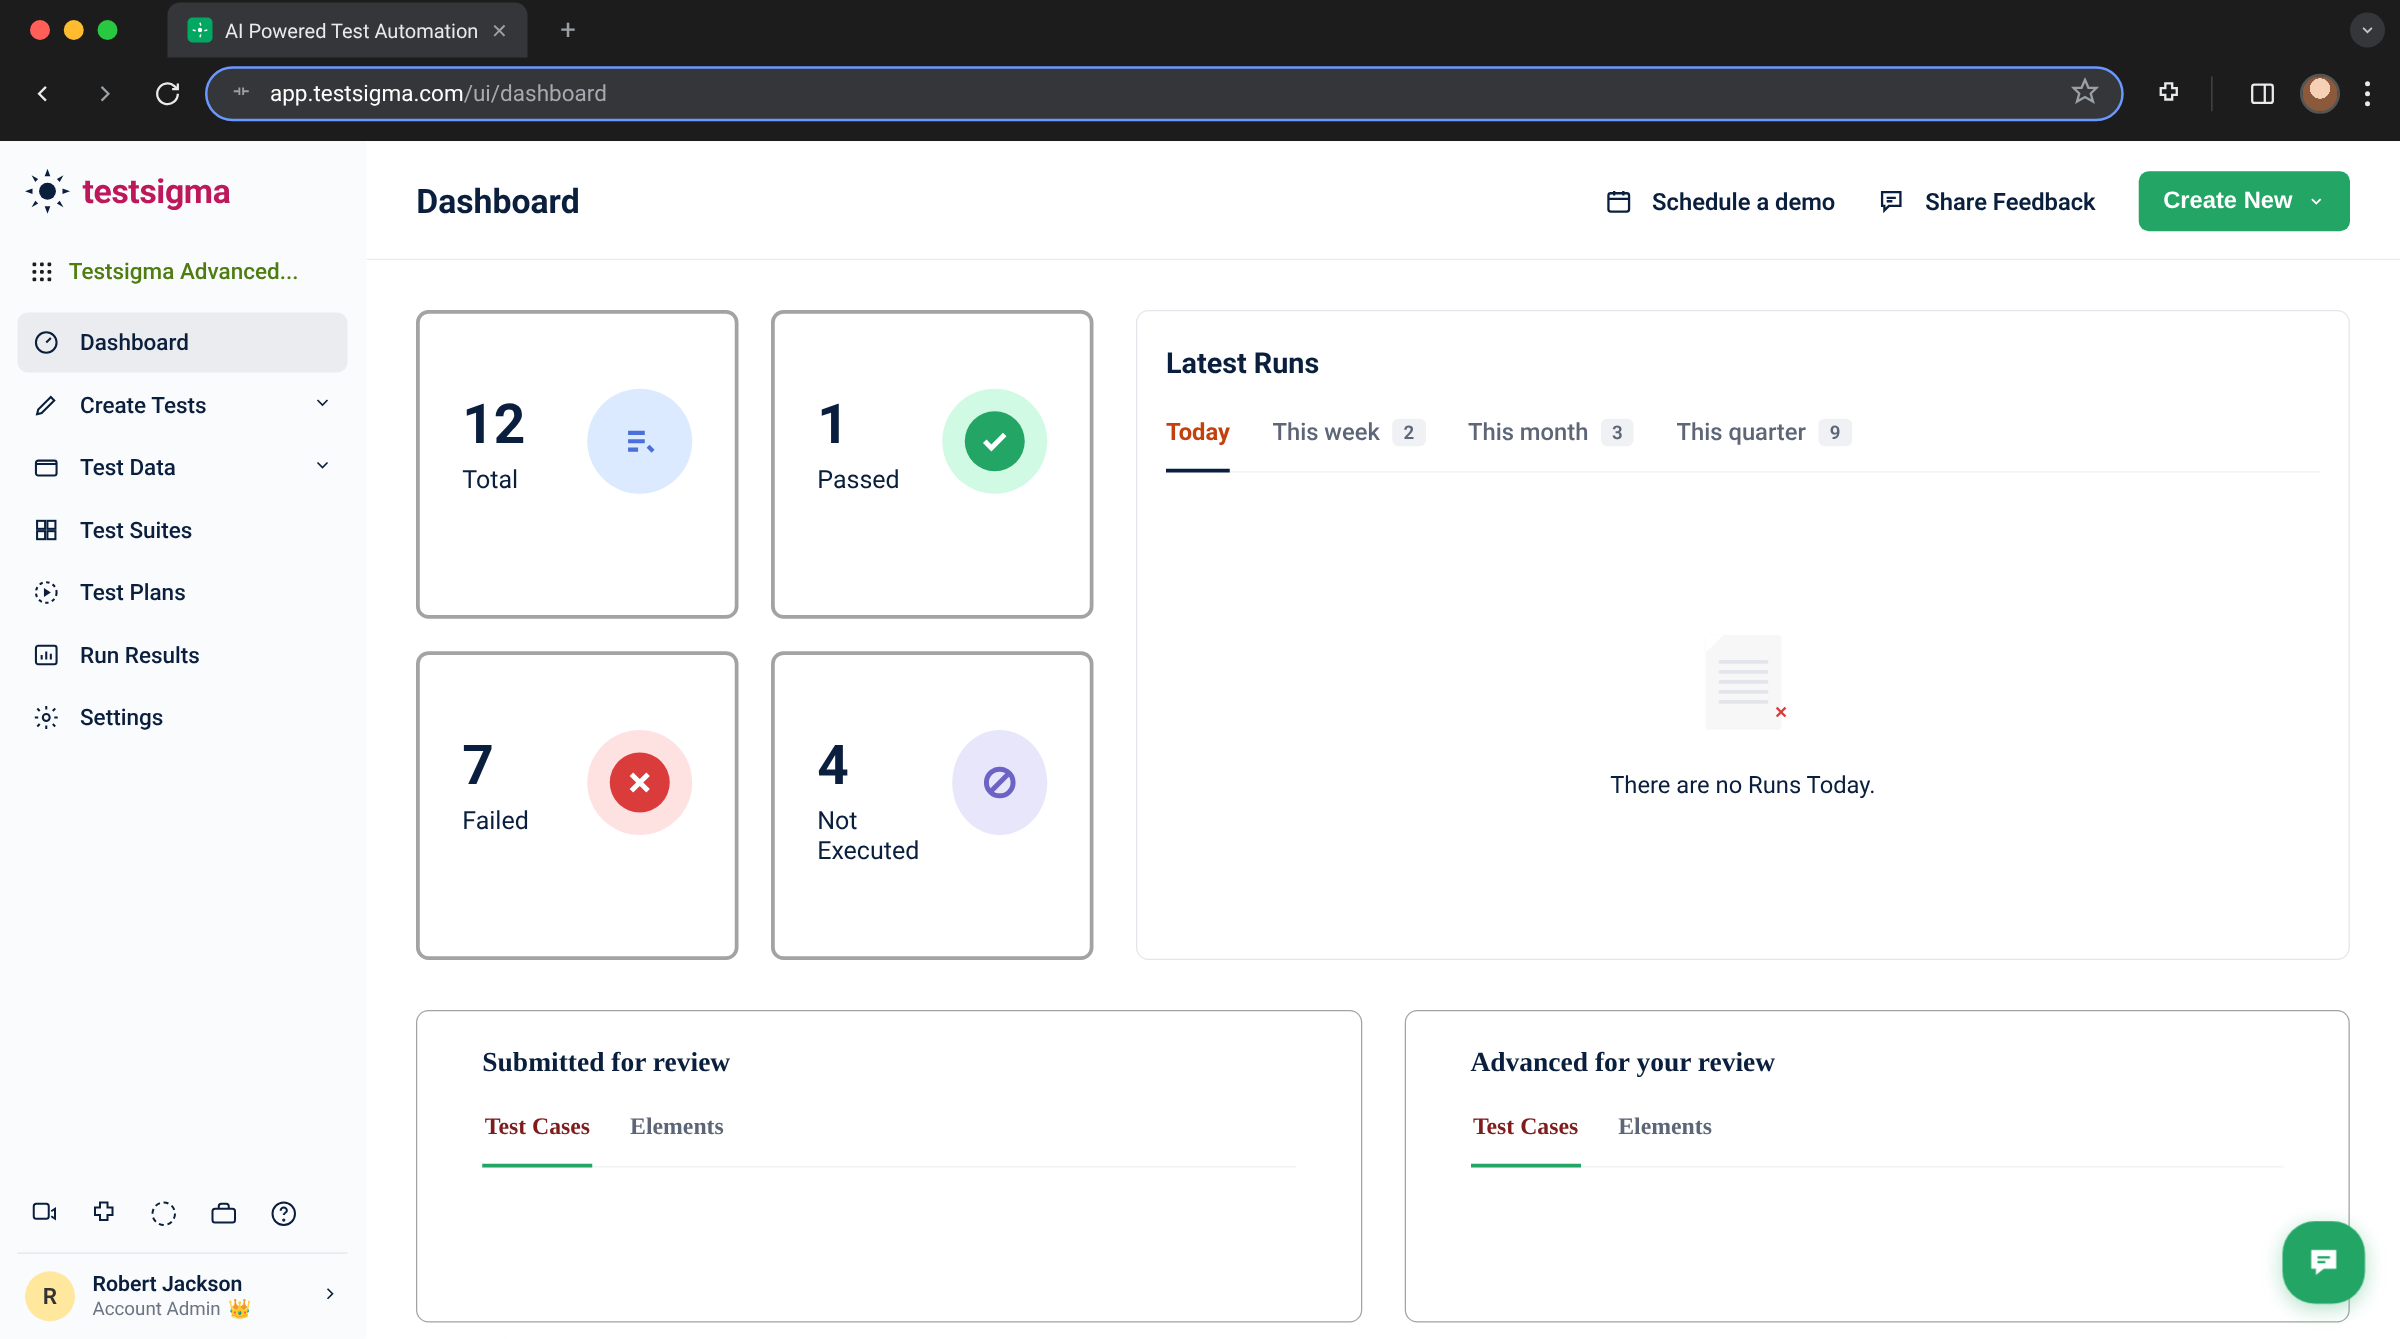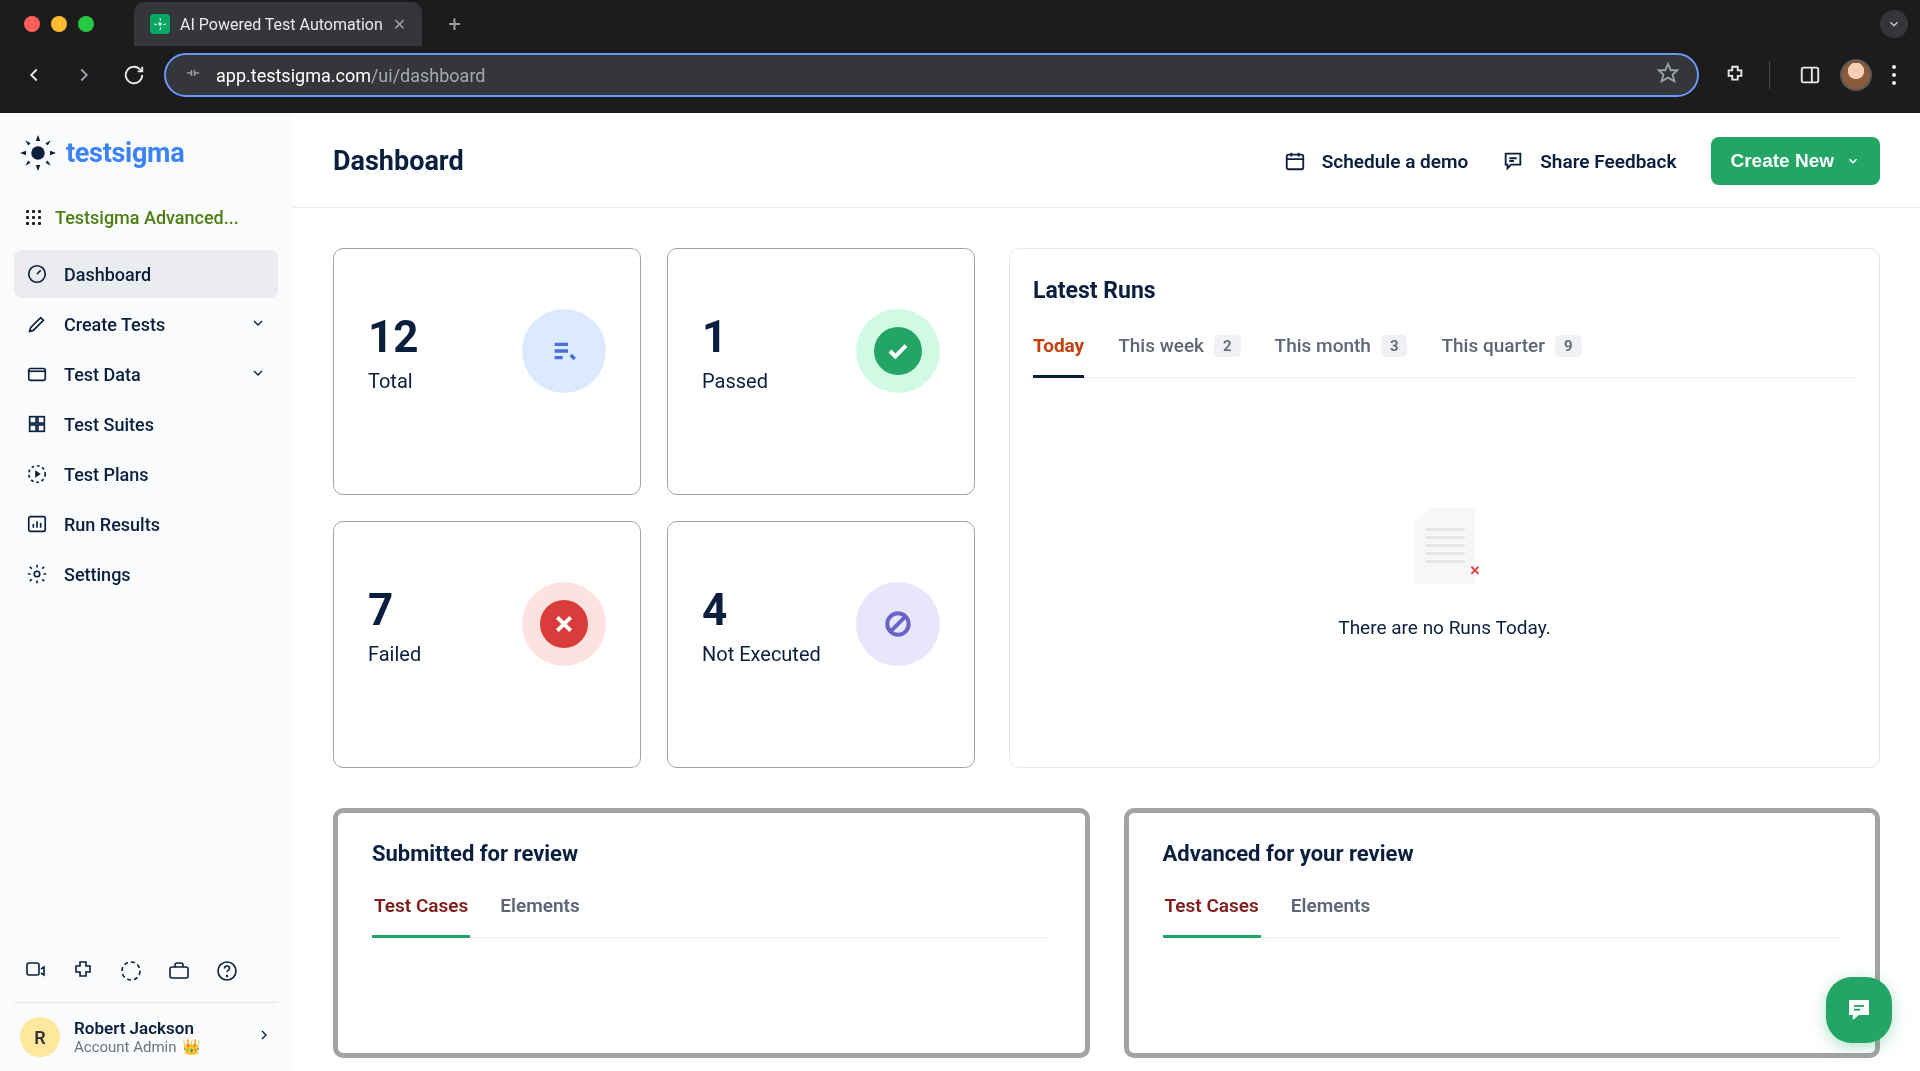--- a/index.html
+++ b/index.html
@@ -39,21 +39,21 @@
     .dots-menu { display: flex; flex-direction: column; gap: 4px; padding: 0 10px; }
     .dots-menu span { width: 4px; height: 4px; background: #e8eaed; border-radius: 50%; }
 
     
     .app { display: flex; height: calc(1071px - 113px); background: #fafbfc; }
 
     
     .sidebar { width: 293px; background: #fafbfc; display: flex; flex-direction: column; padding: 18px 14px 10px 14px; border-right: 1px solid transparent;}
     .logo { display: flex; align-items: center; gap: 10px; padding: 4px 6px 10px 6px; }
     .logo-mark { width: 36px; height: 36px; }
-    .logo-text { font-size: 27px; font-weight: 700; color: #3b82f6; letter-spacing: -0.3px; }
+    .logo-text { font-size: 27px; font-weight: 700; color: #be185d; letter-spacing: -0.3px; }
 
     .project-selector { display: flex; align-items: center; gap: 14px; padding: 16px 12px; margin-top: 10px; }
     .grid9 { display: grid; grid-template-columns: repeat(3, 3px); grid-template-rows: repeat(3, 3px); gap: 3px; }
     .grid9 span { background: #1c1c1c; border-radius: 1px; }
     .project-name { font-size: 18px; color: #4d7c0f; font-weight: 500; }
 
     .sidebar-nav { margin-top: 6px; display: flex; flex-direction: column; gap: 2px; }
     .nav-item { display: flex; align-items: center; gap: 16px; padding: 13px 12px; border-radius: 8px; color: #0a1f3d; font-size: 18px; font-weight: 500; cursor: pointer; }
     .nav-item.active { background: #ebecef; }
     .nav-item .icon { width: 22px; height: 22px; display: flex; align-items: center; justify-content: center; }
@@ -82,21 +82,21 @@
     .topbar-right { margin-left: auto; display: flex; align-items: center; gap: 34px; }
     .link-btn { display: flex; align-items: center; gap: 16px; color: #0a1f3d; font-size: 19px; font-weight: 600; cursor: pointer; }
     .link-btn svg { width: 22px; height: 22px; stroke: #0a1f3d; fill: none; stroke-width: 2; }
     .create-btn { background: #22a565; color: #fff; border: none; padding: 13px 20px; border-radius: 8px; font-size: 19px; font-weight: 600; display: flex; align-items: center; gap: 12px; cursor: pointer; }
     .create-btn svg { width: 14px; height: 14px; stroke: #fff; stroke-width: 2.5; fill: none;}
 
     .content { padding: 40px; display: flex; flex-direction: column; gap: 40px; overflow-y: auto; }
 
     .top-row { display: flex; gap: 34px; }
     .stat-grid { display: grid; grid-template-columns: 1fr 1fr; grid-template-rows: 1fr 1fr; gap: 26px; }
-    .stat-card { width: 308px; height: 247px; border: 1px solid #a3a3a3; border-radius: 10px; padding: 36px 34px; display: flex; justify-content: space-between; align-items: flex-start; }
+    .stat-card { width: 258px; height: 247px; border: 3px solid #a3a3a3; border-radius: 10px; padding: 36px 34px; display: flex; justify-content: space-between; align-items: flex-start; }
     .stat-left { display: flex; flex-direction: column; gap: 6px; padding-top: 26px;}
     .stat-num { font-size: 44px; font-weight: 700; color: #0a1f3d; }
     .stat-label { font-size: 20px; color: #0a1f3d; }
     .stat-icon { width: 84px; height: 84px; border-radius: 50%; display: flex; align-items: center; justify-content: center; margin-top: 24px; }
     .stat-icon.blue { background: #dbeafe; }
     .stat-icon.green { background: #d1fae5; }
     .stat-icon.red { background: #fee2e2; }
     .stat-icon.purple { background: #e7e6fb; }
     .stat-icon .inner-circle { width: 48px; height: 48px; border-radius: 50%; display: flex; align-items: center; justify-content: center; }
     .stat-icon.green .inner-circle { background: #22a565; }
@@ -111,21 +111,21 @@
     .lr-tab .badge { background: #f0f1f4; padding: 2px 9px; border-radius: 5px; font-size: 15px; color: #5d6677; font-weight: 600;}
     .lr-empty { flex: 1; display: flex; flex-direction: column; align-items: center; justify-content: center; gap: 34px; padding-top: 30px;}
     .empty-doc { width: 60px; height: 74px; background: linear-gradient(#f7f7f7,#f7f7f7); position: relative; border-radius: 2px; box-shadow: 0 1px 2px rgba(0,0,0,0.06); }
     .empty-doc::before { content:""; position: absolute; top: 0; left: 0; width: 0; height: 0; border-style: solid; border-width: 14px 14px 0 0; border-color: #fff transparent transparent transparent; }
     .empty-doc .lines { position: absolute; top: 20px; left: 10px; right: 10px; display: flex; flex-direction: column; gap: 5px; }
     .empty-doc .lines span { height: 3px; background: #e3e5ea; border-radius: 2px; }
     .empty-doc .x { position: absolute; bottom: 4px; right: -6px; color: #da3b3b; font-size: 13px; font-weight: bold;}
     .empty-text { font-size: 19px; color: #0a1f3d; }
 
     .review-row { display: flex; gap: 34px; }
-    .review-card { flex: 1; border: 5px solid #a3a3a3; border-radius: 10px; padding: 28px 34px; min-height: 250px;}
+    .review-card { flex: 1; border: 1px solid #a3a3a3; border-radius: 10px; padding: 28px 52px; min-height: 250px; font-family: Liberation Serif, serif;}
     .rc-title { font-size: 22px; font-weight: 700; color: #0a1f3d; }
     .rc-tabs { display: flex; gap: 28px; margin-top: 28px; border-bottom: 1px solid #f0f1f4;}
     .rc-tab { padding: 0 2px 18px 2px; font-size: 19px; font-weight: 600; color: #5d6677; cursor: pointer; border-bottom: 3px solid transparent; margin-bottom: -1px;}
     .rc-tab.active { color: #7f1d1d; border-bottom-color: #22a565; }
 
     
     .chat-bubble { position: fixed; right: 28px; bottom: 28px; width: 66px; height: 66px; background: #22a565; border-radius: 26px; display: flex; align-items: center; justify-content: center; cursor: pointer; box-shadow: 0 4px 16px rgba(34,165,101,0.35);}
     .chat-bubble svg { width: 30px; height: 30px; fill: #fff; }
   </style>
 </head>

